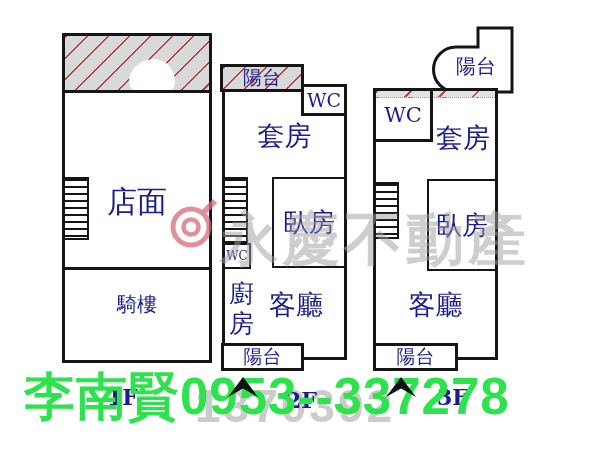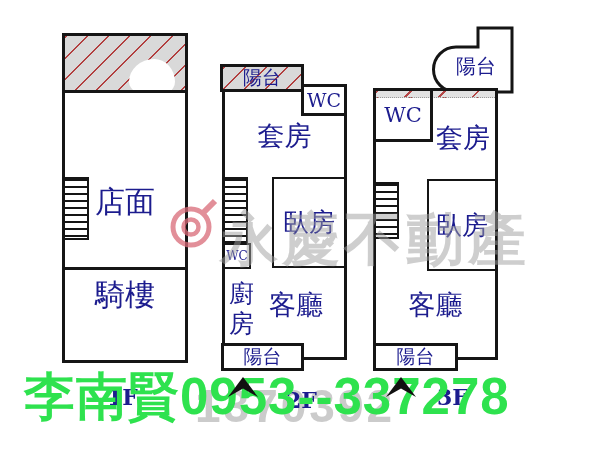--- a/index.html
+++ b/index.html
@@ -31,28 +31,28 @@
       font-weight:bold;font-size:22px;}
   .note{color:var(--navy);font-family:"DejaVu Serif","Liberation Serif",serif;font-size:19px;white-space:nowrap;}
   .wc{font-family:"DejaVu Serif","Liberation Serif",serif;color:var(--navy);}
   .flexc{display:flex;align-items:center;justify-content:center;}
 </style>
 </head>
 <body>
 
 <div id="stage">
 
-  <div class="abs wallbox" style="left:62px;top:33px;width:126px;height:330px;">
+  <div class="abs wallbox" style="left:62px;top:33px;width:150px;height:330px;">
     <div class="abs hatch" style="left:0;right:0;top:0;height:57px;border-bottom:3px solid var(--wall);overflow:hidden;">
       <div class="abs" style="left:64px;top:23px;width:46px;height:38px;background:#fff;border-radius:55% 45% 45% 55% / 60% 60% 40% 40%;"></div>
     </div>
     <div class="abs stairs" style="left:0;top:141px;width:24px;height:63px;"></div>
     <div class="abs" style="left:0;right:0;top:231px;height:3px;background:var(--wall);"></div>
     <div class="abs roomlbl center" style="top:146px;font-size:30px;">店面</div>
-    <div class="abs roomlbl center" style="top:239px;font-size:30px;">騎樓</div>
+    <div class="abs roomlbl center" style="top:255px;font-size:20px;">騎樓</div>
   </div>
 
   <div class="abs wallbox" style="left:222px;top:88px;width:125px;height:272px;">
     <div class="abs roomlbl center" style="top:27px;font-size:27px;">套房</div>
     <div class="abs stairs" style="left:0;top:86px;width:23px;height:66px;"></div>
     <div class="abs flexc" style="left:47px;top:86px;width:72px;height:91px;border:2px solid var(--wall);border-right:none;">
       <span class="roomlbl" style="font-size:26px;">臥房</span>
     </div>
     <div class="abs flexc" style="left:0;top:152px;width:26px;height:26px;border:2px solid var(--wall);border-left:none;">
       <span class="wc" style="font-size:12px;">WC</span>

